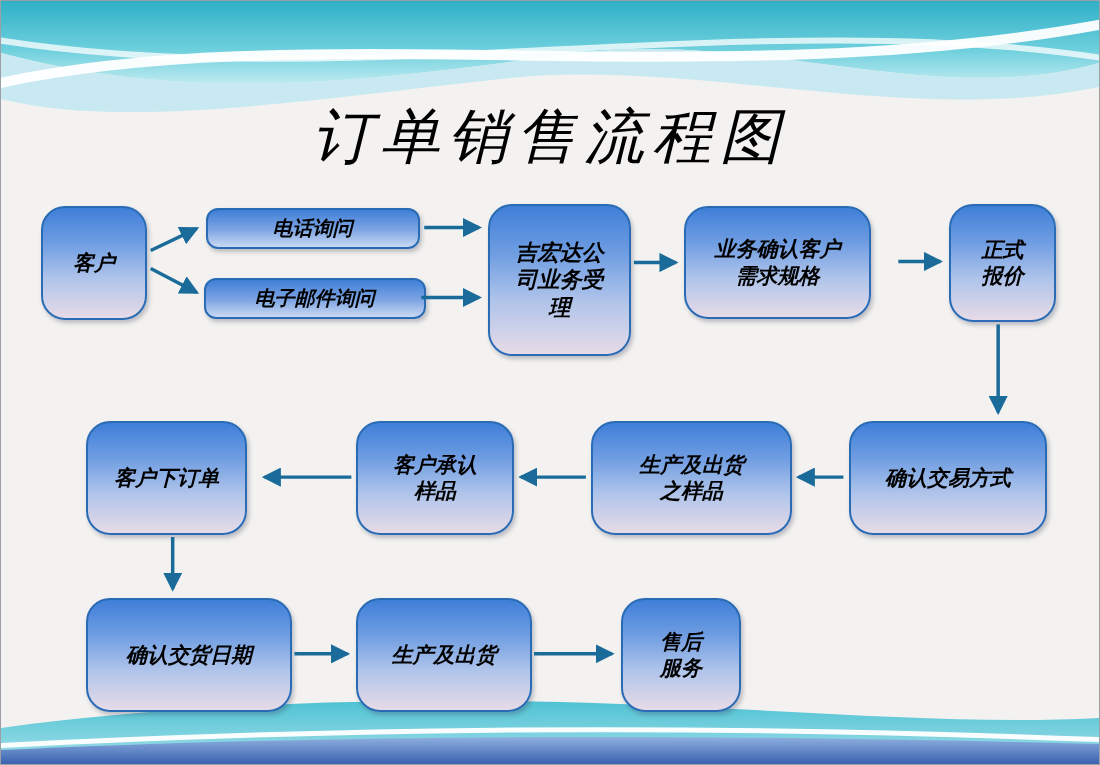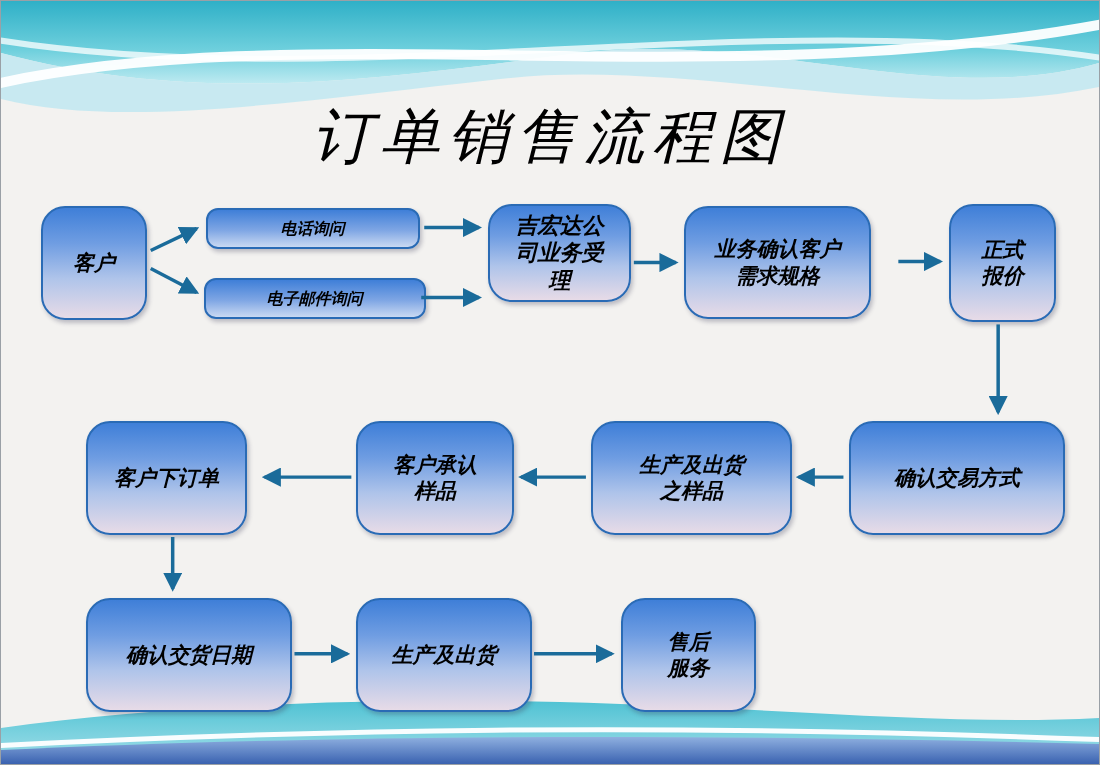--- a/index.html
+++ b/index.html
@@ -47,21 +47,21 @@
     text-align: center;
     font-weight: bold;
     font-size: 21px;
     line-height: 1.25;
     color: #000;
     padding: 2px 8px;
   }
   .node.small {
     border-radius: 12px;
     background: linear-gradient(180deg, #3f7fd8 0%, #7fa6e4 55%, #cad9f2 100%);
-    font-size: 16px;
+    font-size: 20px;
     padding-left: 7px;
   }
   .node-label { white-space: pre-line; }
   .arrows {
     position: absolute;
     inset: 0;
     pointer-events: none;
   }
 </style>
 </head>
@@ -107,37 +107,37 @@
   </div>
 
   <div class="node small" style="left:205px; top:207px; width:214px; height:41px">
     <span class="node-label">电话询问</span>
   </div>
 
   <div class="node small" style="left:203px; top:277px; width:222px; height:41px">
     <span class="node-label">电子邮件询问</span>
   </div>
 
-  <div class="node" style="left:487px; top:203px; width:143px; height:98px; font-size:22px">
+  <div class="node" style="left:487px; top:203px; width:143px; height:152px; font-size:22px">
     <span class="node-label">吉宏达公
 司业务受
 理</span>
   </div>
 
   <div class="node" style="left:683px; top:205px; width:187px; height:113px">
     <span class="node-label">业务确认客户
 需求规格</span>
   </div>
 
   <div class="node" style="left:948px; top:203px; width:107px; height:118px">
     <span class="node-label">正式
 报价</span>
   </div>
 
-  <div class="node" style="left:848px; top:420px; width:216px; height:114px">
+  <div class="node" style="left:848px; top:420px; width:198px; height:114px">
     <span class="node-label">确认交易方式</span>
   </div>
 
   <div class="node" style="left:590px; top:420px; width:201px; height:114px">
     <span class="node-label">生产及出货
 之样品</span>
   </div>
 
   <div class="node" style="left:355px; top:420px; width:158px; height:114px">
     <span class="node-label">客户承认
@@ -149,21 +149,21 @@
   </div>
 
   <div class="node" style="left:85px; top:597px; width:206px; height:114px">
     <span class="node-label">确认交货日期</span>
   </div>
 
   <div class="node" style="left:355px; top:597px; width:176px; height:114px">
     <span class="node-label">生产及出货</span>
   </div>
 
-  <div class="node" style="left:620px; top:597px; width:135px; height:114px">
+  <div class="node" style="left:620px; top:597px; width:120px; height:114px">
     <span class="node-label">售后
 服务</span>
   </div>
 
   <svg class="arrows" viewBox="0 0 1100 765">
     <defs>
       <marker id="ah" viewBox="0 0 10 10" refX="8.5" refY="5" markerWidth="5.5" markerHeight="5.5" orient="auto-start-reverse">
         <path d="M0,0 L10,5 L0,10 Z" fill="#1a6b9a"></path>
       </marker>
     </defs>

